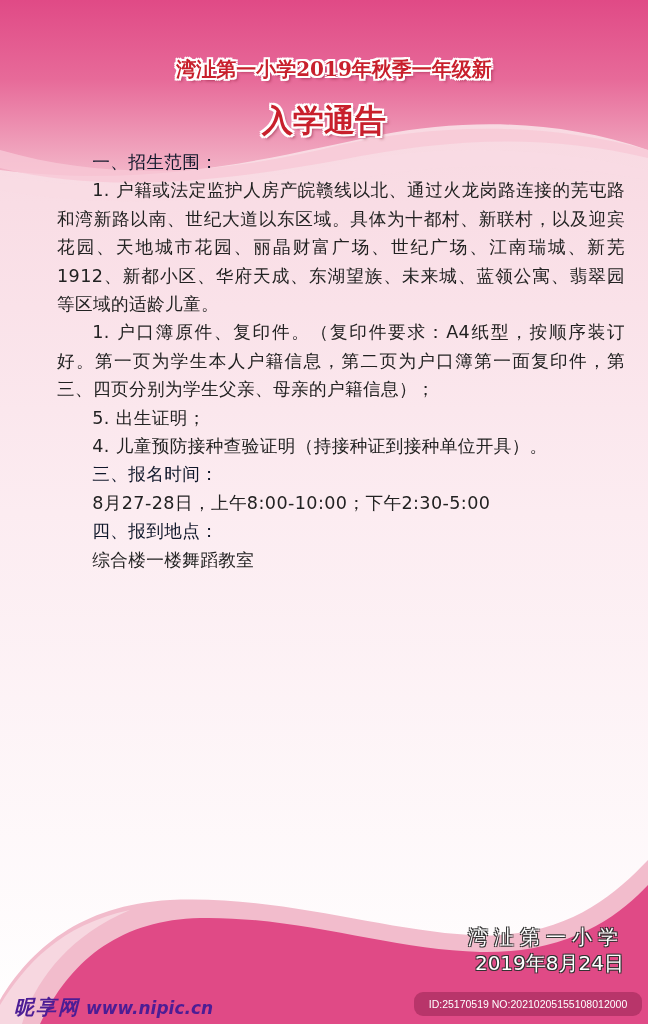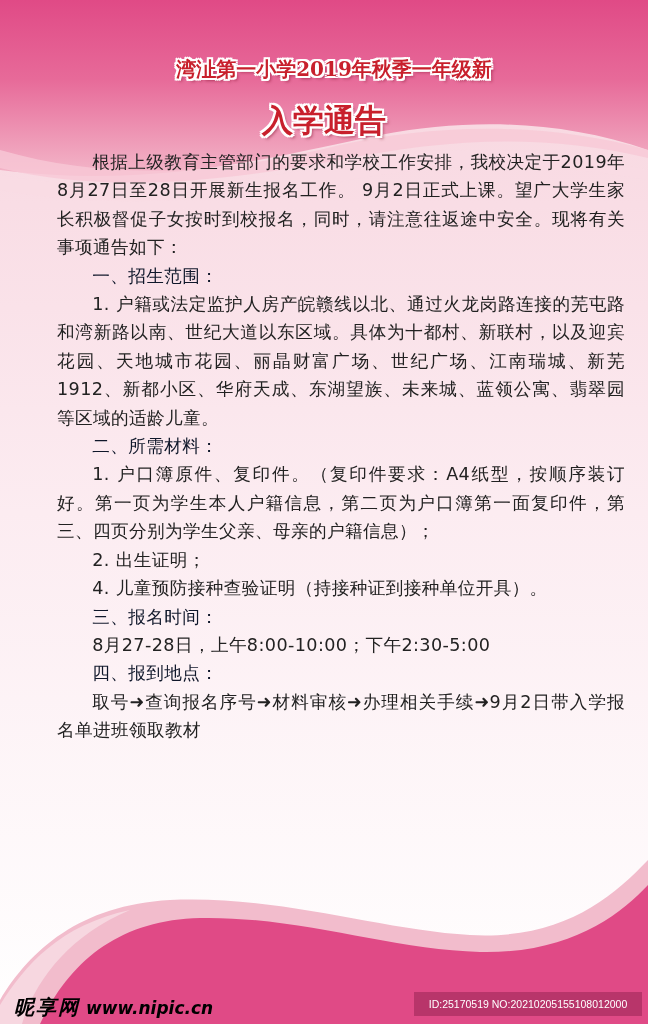--- a/index.html
+++ b/index.html
@@ -32,28 +32,28 @@
     .heading { margin: 0; padding-left: 2em; color: #0f172a; }
 
     .signature {
       position: absolute; right: 24px; top: 924px; text-align: right;
       font-size: 20px; line-height: 26px; color: #fff;
       text-shadow: -1px -1px 0 #333, 1px -1px 0 #333, -1px 1px 0 #333, 1px 1px 0 #333;
     }
     .signature .school { letter-spacing: 6px; }
 
     .watermark-logo {
-      position: absolute; left: 14px; top: 994px; color: #000000;
+      position: absolute; left: 14px; top: 994px; color: #4c1d95;
       font-weight: bold; font-style: italic; font-size: 17px;
     }
     .watermark-logo .cn { font-size: 20px; letter-spacing: 2px; margin-right: 6px; }
     .watermark-id {
       position: absolute; left: 414px; top: 992px; width: 228px; height: 24px;
       background: #b8356a; color: #fff; font-size: 10.5px; line-height: 24px;
-      text-align: center; font-family: "Liberation Sans", sans-serif;
+      text-align: center; font-family: "Liberation Sans", sans-serif; border-radius: 9px;
     }
   </style>
 </head>
 <body>
 
 <svg class="bg" viewBox="0 0 648 1024" preserveAspectRatio="none">
   <defs>
     <linearGradient id="topg" x1="0" y1="0" x2="0" y2="1">
       <stop offset="0" stop-color="#e04a86"></stop>
       <stop offset="0.45" stop-color="#e76a99"></stop>
@@ -72,36 +72,38 @@
   <path d="M0,1024 V1000 C30,950 80,905 170,900 C280,895 380,930 470,935 C560,940 610,900 648,860 V1024 Z" fill="#f2bccc"></path>
   <path d="M40,1024 C70,960 120,920 200,918 C300,916 390,950 480,952 C570,954 620,915 648,885 V1024 Z" fill="#e04a86"></path>
   <path d="M0,1024 V1005 C25,965 60,925 130,910 C70,935 35,980 22,1024 Z" fill="#f7d7e0"></path>
 </svg>
 
 <div class="poster">
   <div class="title l1">湾沚第一小学2019年秋季一年级新</div>
   <div class="title l2">入学通告</div>
 
   <div class="body-text">
-    <p class="para">根据上级教育主管部门的要求和学校工作安排，我校决定于2019年8月27日至28日开展新生报名工作。 9月2日正式上课。望广大学生家长积极督促子女按时到校报名，同时，请注意往返途中安全。现将有关事项通告如下：</p>
 
     <p class="heading">一、招生范围：</p>
     <p class="para">1. 户籍或法定监护人房产皖赣线以北、通过火龙岗路连接的芜屯路和湾新路以南、世纪大道以东区域。具体为十都村、新联村，以及迎宾花园、天地城市花园、丽晶财富广场、世纪广场、江南瑞城、新芜1912、新都小区、华府天成、东湖望族、未来城、蓝领公寓、翡翠园等区域的适龄儿童。</p>
 
-    <p class="heading">二、所需材料：</p>
     <p class="para">1. 户口簿原件、复印件。（复印件要求：A4纸型，按顺序装订好。第一页为学生本人户籍信息，第二页为户口簿第一面复印件，第三、四页分别为学生父亲、母亲的户籍信息）；</p>
-    <p class="para">2. 出生证明；</p>
+    <p class="para">5. 出生证明；</p>
     <p class="para">4. 儿童预防接种查验证明（持接种证到接种单位开具）。</p>
 
     <p class="heading">三、报名时间：</p>
     <p class="para">8月27-28日，上午8:00-10:00；下午2:30-5:00</p>
 
     <p class="heading">四、报到地点：</p>
+    <p class="para">综合楼一楼舞蹈教室</p>
 
-    <p class="para">取号➜查询报名序号➜材料审核➜办理相关手续➜9月2日带入学报名单进班领取教材</p>
   </div>
 
+  <div class="signature">
+    <div class="school">湾沚第一小学</div>
+    <div>2019年8月24日</div>
+  </div>
 
   <div class="watermark-logo">
     <span class="cn">昵享网</span><span>www.nipic.cn</span>
   </div>
   <div class="watermark-id">ID:25170519 NO:20210205155108012000</div>
 </div>
 
 </body></html>

